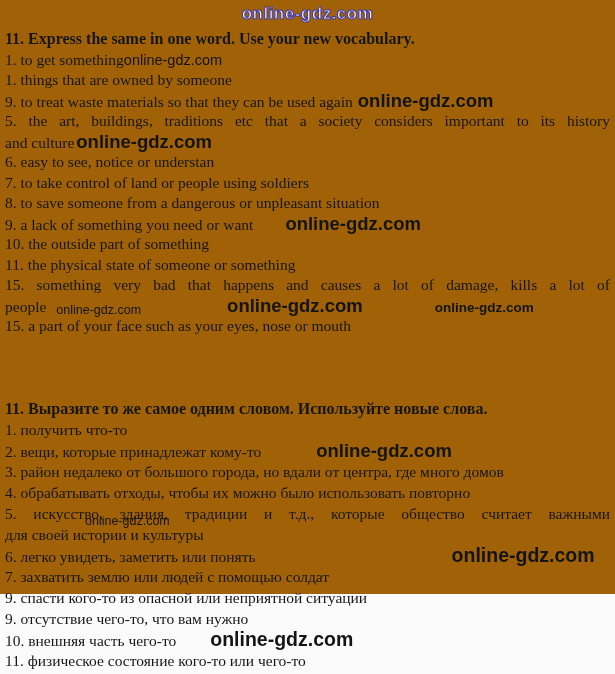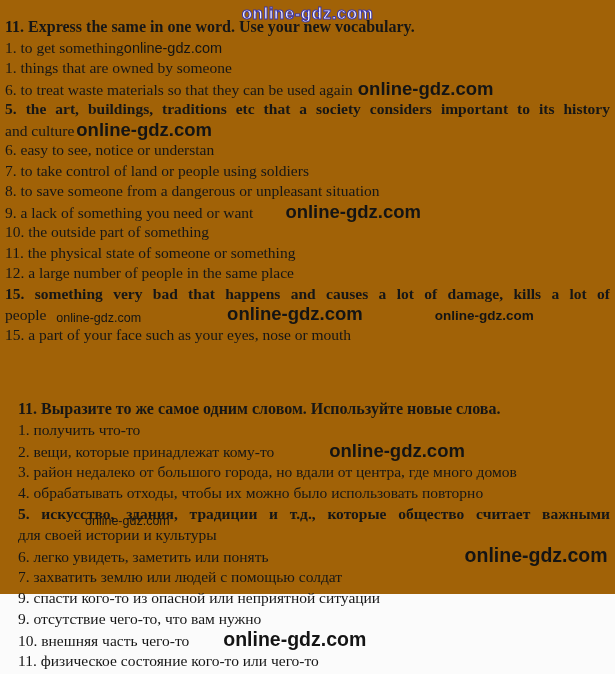--- a/index.html
+++ b/index.html
@@ -10,26 +10,26 @@
     color:#161616;
   }
   .page{position:relative;width:615px;height:594px;background:#a16207;}
   .top-wm{
     position:absolute;top:4px;left:0;width:615px;text-align:center;
     font-family:"Liberation Sans", sans-serif;font-weight:700;font-size:17px;
     letter-spacing:0.5px;color:#eef0ff;
     -webkit-text-stroke:1px #3d35a9;
   }
   .block{position:absolute;left:5px;width:605px;}
-  .block-en{top:17px;}
+  .block-en{top:29px;}
   .block-ru{top:398px;}
   .block-en .line{height:20.5px;line-height:20.5px;}
-  .block-ru .line{height:21px;line-height:21px;margin-left:13px;}
+  .block-ru .line{height:21px;line-height:21px;}
   .line{font-size:15.5px;white-space:nowrap;}
-  .line.justify{white-space:normal;text-align:justify;text-align-last:justify;overflow:hidden;font-weight:bold;}
+  .line.justify{white-space:normal;text-align:justify;text-align-last:justify;overflow:hidden;}
   .heading{font-weight:700;font-size:16px;}
   .wm{font-family:"Liberation Sans", sans-serif;color:#141414;}
   .wm-reg{font-size:14.5px;}
   .wm-xs{font-size:12.5px;}
   .wm-md{font-size:13.5px;font-weight:600;}
   .wm-bold{font-size:18.5px;font-weight:700;}
   .wm-xl{font-size:19.5px;font-weight:700;}
   .wm-overlay{position:absolute;left:80px;top:116px;z-index:2;}
 </style>
 </head>
@@ -40,38 +40,37 @@
   <div class="top-wm">online-gdz.com</div>
 
   <div class="block block-en">
     <div class="line heading">11. Express the same in one word. Use your new vocabulary.</div>
 
     <div class="line"><span>1. to get something</span><span class="wm wm-reg">online-gdz.com</span></div>
 
     <div class="line"><span>1. things that are owned by someone</span></div>
 
 
-    <div class="line"><span>6. to treat waste materials so that they can be used again</span><span class="wm wm-bold" style="margin-left:5px;">online-gdz.com</span></div>
+    <div class="line"><span>9. to treat waste materials so that they can be used again</span><span class="wm wm-bold" style="margin-left:5px;">online-gdz.com</span></div>
 
     <div class="line justify">5. the art, buildings, traditions etc that a society considers important to its history</div>
     <div class="line"><span>and culture</span><span class="wm wm-bold" style="margin-left:2px;">online-gdz.com</span></div>
 
     <div class="line"><span>6. easy to see, notice or understan</span></div>
 
     <div class="line"><span>7. to take control of land or people using soldiers</span></div>
 
     <div class="line"><span>8. to save someone from a dangerous or unpleasant situation</span></div>
 
     <div class="line"><span>9. a lack of something you need or want</span><span class="wm wm-bold" style="margin-left:32px;">online-gdz.com</span></div>
 
     <div class="line"><span>10. the outside part of something</span></div>
 
     <div class="line"><span>11. the physical state of someone or something</span></div>
 
-    <div class="line"><span>12. a large number of people in the same place</span></div>
 
     <div class="line justify">15. something very bad that happens and causes a lot of damage, kills a lot of</div>
     <div class="line"><span>people</span><span class="wm wm-xs" style="margin-left:10px;position:relative;top:2px;">online-gdz.com</span><span class="wm wm-bold" style="margin-left:86px;">online-gdz.com</span><span class="wm wm-md" style="margin-left:72px;">online-gdz.com</span></div>
 
 
     <div class="line"><span>15. a part of your face such as your eyes, nose or mouth</span></div>
   </div>
 
   <div class="block block-ru">
     <div class="line heading">11. Выразите то же самое одним словом. Используйте новые слова.</div>

